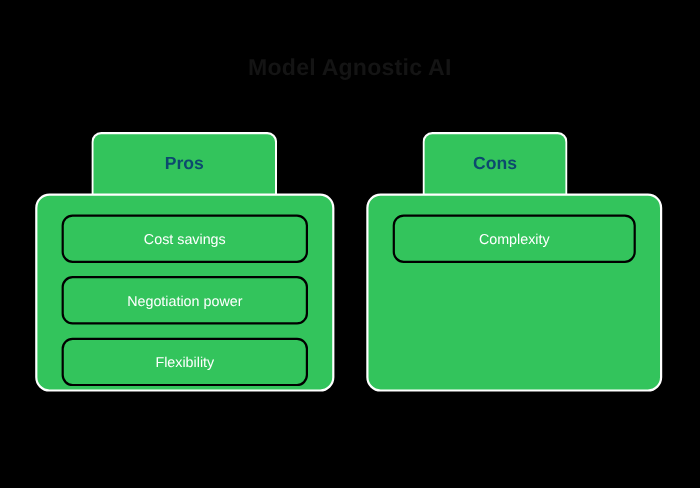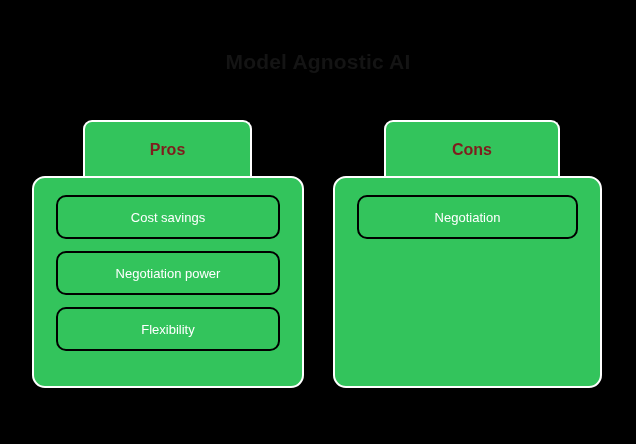--- a/index.html
+++ b/index.html
@@ -52,38 +52,38 @@
     background: #33c45c;
     border: 2px solid #ffffff;
     border-bottom: none;
     border-radius: 9px 9px 0 0;
     display: flex;
     align-items: center;
     justify-content: center;
     z-index: 1;
   }
   .column.pros .tab { left: 51px;  width: 169px; }
-  .column.cons .tab { left: 51px;  width: 176px; }
+  .column.cons .tab { left: 51px;  width: 132px; }
 
   .tab-label {
-    color: #7f1d1d;
+    color: #0c4a6e;
     font-size: 16px;
     font-weight: bold;
     line-height: 20px;
     white-space: nowrap;
     padding-bottom: 4px;
   }
 
   
   .panel {
     position: absolute;
     top: 56px;
     left: 0;
     width: 100%;
-    height: 212px;
+    height: 180px;
     box-sizing: border-box;
     background: #33c45c;
     border: 2px solid #ffffff;
     border-radius: 13px;
     z-index: 2;
     padding: 17px 22px 0 22px;
   }
 
   .item-list {
     display: flex;
@@ -145,21 +145,21 @@
   <div class="column cons">
 
     <div class="tab">
       <span class="tab-label">Cons</span>
     </div>
 
     <div class="panel">
       <div class="item-list">
 
         <div class="item">
-          <span class="item-label">Negotiation</span>
+          <span class="item-label">Complexity</span>
         </div>
 
 
       </div>
     </div>
   </div>
 
 </div>
 
 </body></html>

